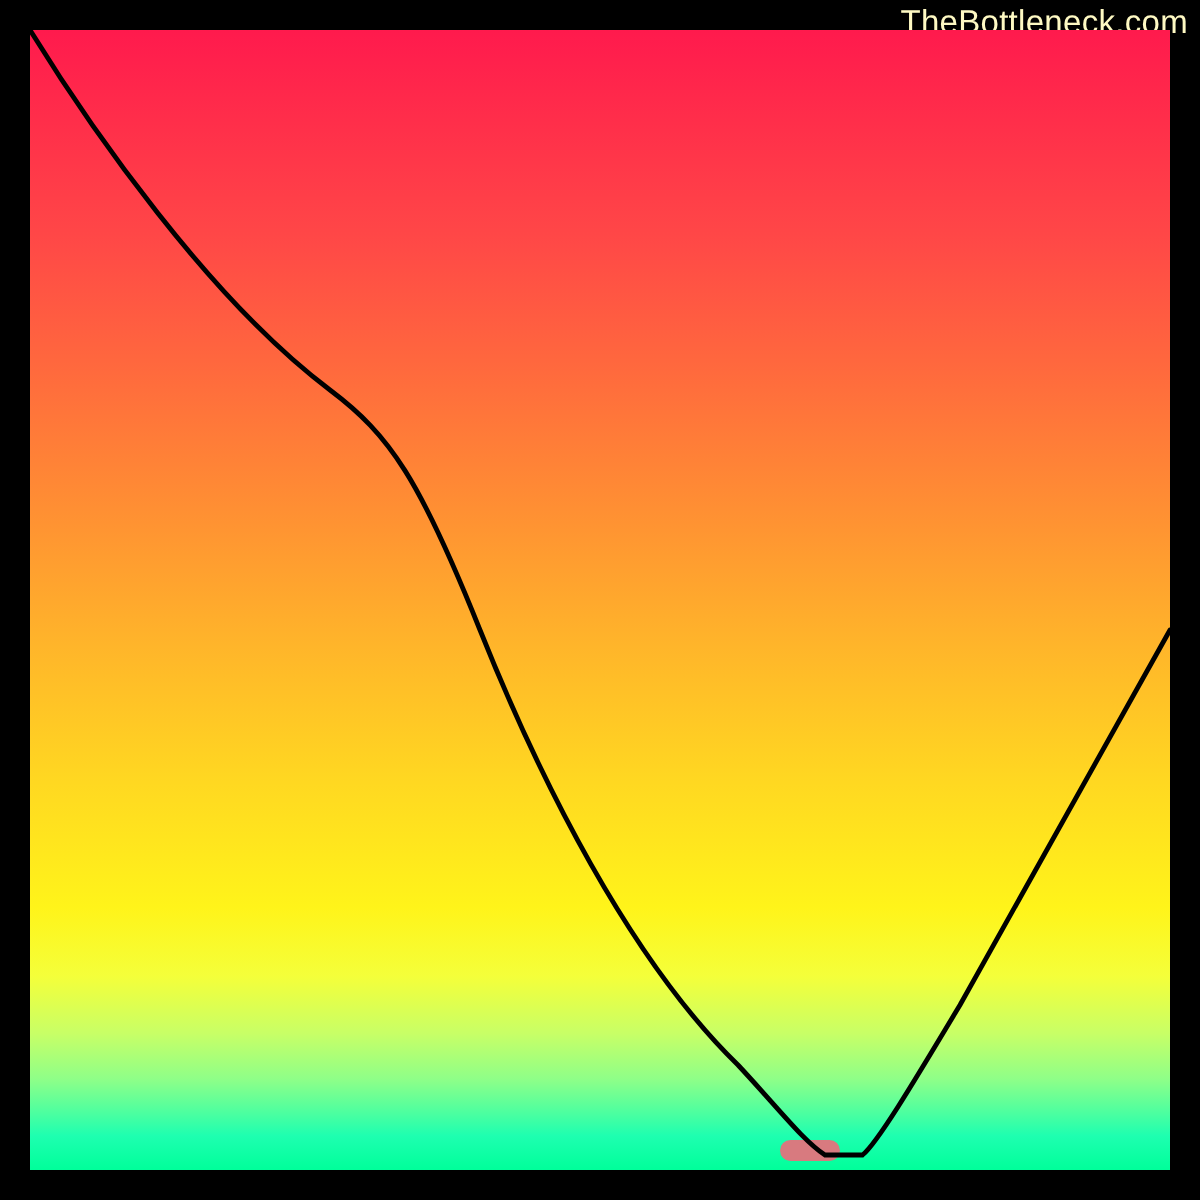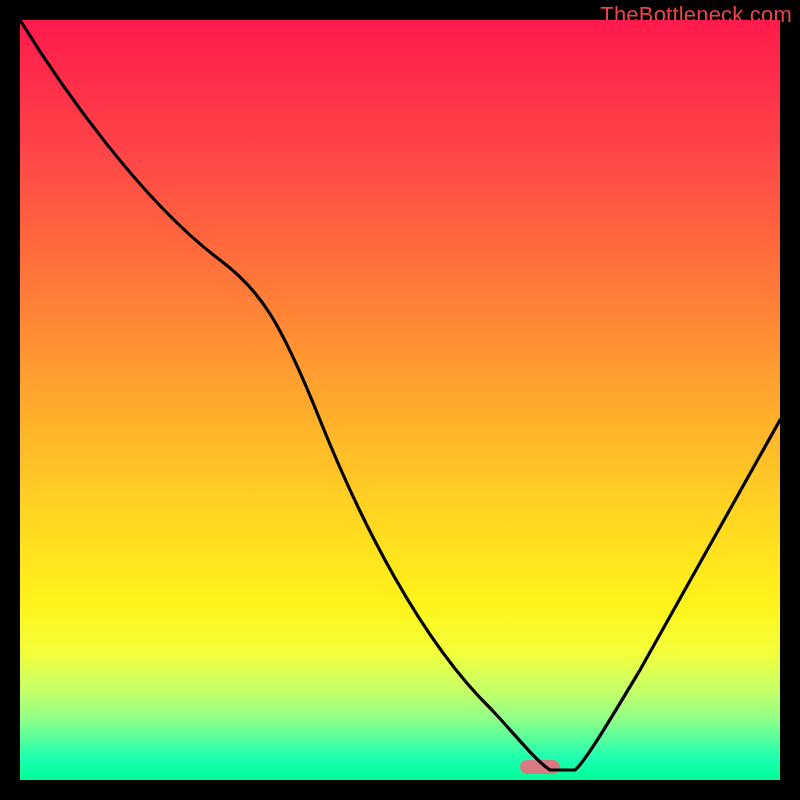--- a/index.html
+++ b/index.html
@@ -54,21 +54,21 @@
     position: absolute;
     width: 40px;
     height: 14px;
     border-radius: 7px;
     background: #d87a7f;
   }
   .watermark {
     position: absolute;
     top: 2px;
     right: 8px;
-    color: #ef4444;
+    color: #fef9c3;
     font-size: 22px;
     letter-spacing: 0.2px;
     font-weight: 500;
   }
 </style>
 </head>
 <body>
 
 <div class="watermark">TheBottleneck.com</div>
 

